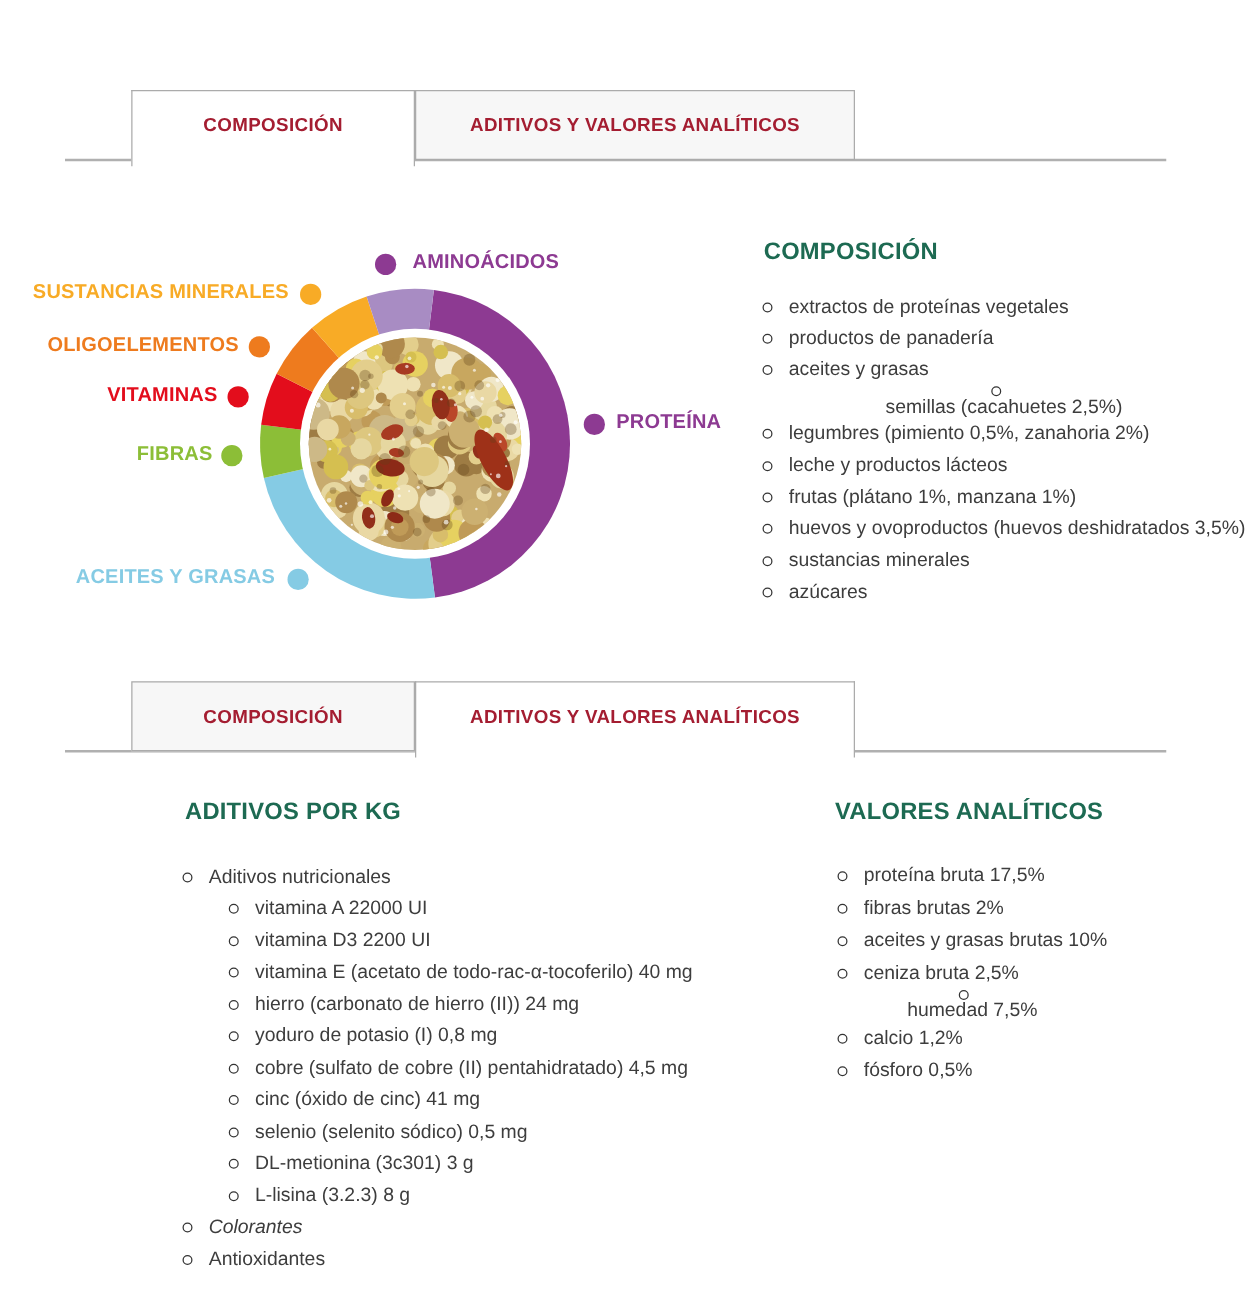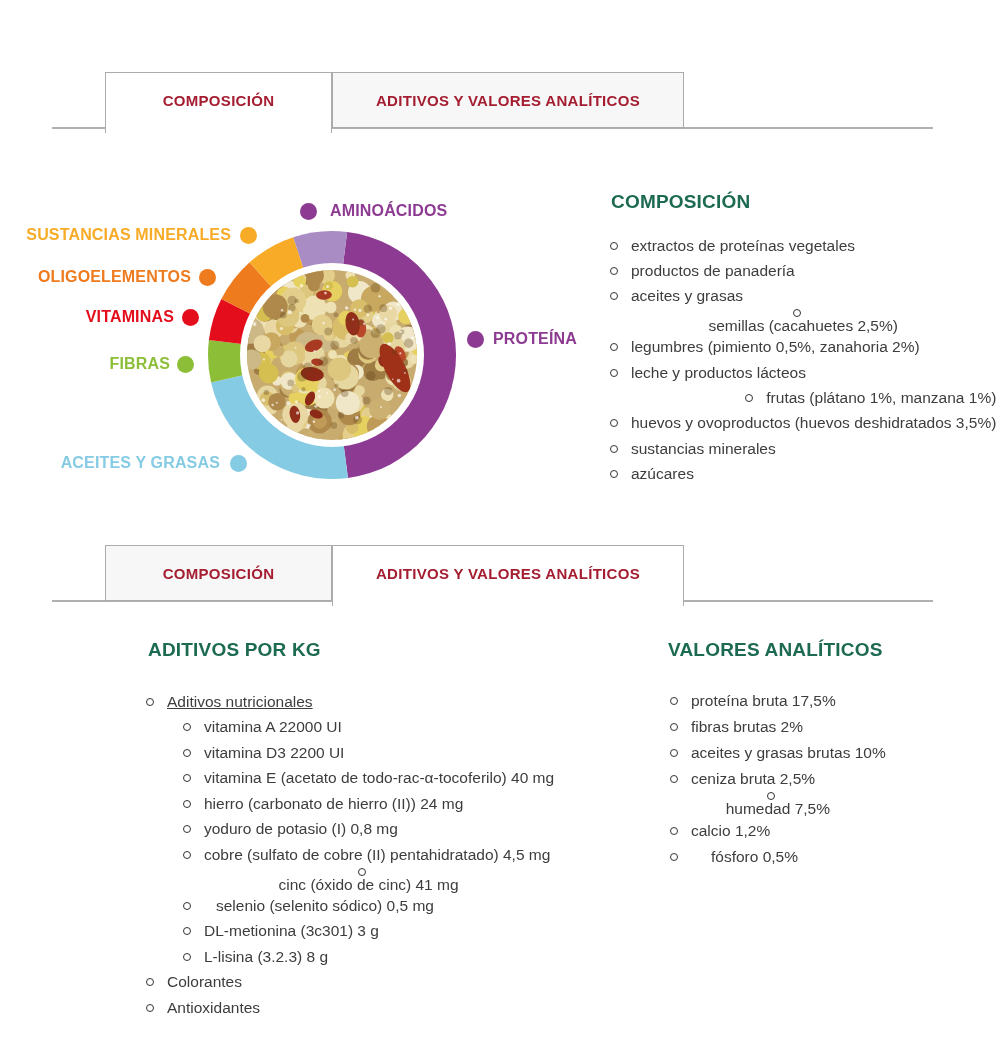--- a/index.html
+++ b/index.html
@@ -369,21 +369,21 @@
         <span>semillas (cacahuetes 2,5%)</span>
       </div>
       <div class="li" style="height: 25.4px;">
         <span class="bullet"></span>
         <span>legumbres (pimiento 0,5%, zanahoria 2%)</span>
       </div>
       <div class="li" style="height: 25.4px;">
         <span class="bullet"></span>
         <span>leche y productos lácteos</span>
       </div>
-      <div class="li" style="height: 25.4px; justify-content: flex-end;">
+      <div class="li" style="height: 25.4px;">
         <span class="bullet"></span>
         <span>frutas (plátano 1%, manzana 1%)</span>
       </div>
       <div class="li" style="height: 25.4px;">
         <span class="bullet"></span>
         <span>huevos y ovoproductos (huevos deshidratados 3,5%)</span>
       </div>
       <div class="li" style="height: 25.4px;">
         <span class="bullet"></span>
         <span>sustancias minerales</span>
@@ -397,21 +397,21 @@
   <div class="rule" style="left:52px;top:600px;width:881px;"></div>
   <div class="tab inactive" style="left:105px;top:545px;width:227px;height:56px;">
     <span>COMPOSICIÓN</span>
   </div>
   <div class="tab active" style="left:332px;top:545px;width:352px;height:61px;">
     <span>ADITIVOS Y VALORES ANALÍTICOS</span>
   </div>
 
   <div class="heading" style="left:148px;top:650px;">ADITIVOS POR KG</div>
   <div class="vlist" id="additives-list" style="left:146px;top:689px;">
-      <div class="li" style="height: 25.5px; text-decoration: underline;">
+      <div class="li" style="height: 25.5px;">
         <span class="bullet"></span>
         <span>Aditivos nutricionales</span>
       </div>
       <div class="li lvl2" style="height: 25.5px;">
         <span class="bullet"></span>
         <span>vitamina A 22000 UI</span>
       </div>
       <div class="li lvl2" style="height: 25.5px;">
         <span class="bullet"></span>
         <span>vitamina D3 2200 UI</span>
@@ -425,37 +425,37 @@
         <span>hierro (carbonato de hierro (II)) 24 mg</span>
       </div>
       <div class="li lvl2" style="height: 25.5px;">
         <span class="bullet"></span>
         <span>yoduro de potasio (I) 0,8 mg</span>
       </div>
       <div class="li lvl2" style="height: 25.5px;">
         <span class="bullet"></span>
         <span>cobre (sulfato de cobre (II) pentahidratado) 4,5 mg</span>
       </div>
-      <div class="li lvl2" style="height: 25.5px; flex-direction: column;">
+      <div class="li lvl2" style="height: 25.5px;">
         <span class="bullet"></span>
         <span>cinc (óxido de cinc) 41 mg</span>
       </div>
-      <div class="li lvl2" style="height: 25.5px; gap: 12px;">
+      <div class="li lvl2" style="height: 25.5px;">
         <span class="bullet"></span>
         <span>selenio (selenito sódico) 0,5 mg</span>
       </div>
       <div class="li lvl2" style="height: 25.5px;">
         <span class="bullet"></span>
         <span>DL-metionina (3c301) 3 g</span>
       </div>
       <div class="li lvl2" style="height: 25.5px;">
         <span class="bullet"></span>
         <span>L-lisina (3.2.3) 8 g</span>
       </div>
-      <div class="li" style="height: 25.5px;">
+      <div class="li" style="height: 25.5px; font-style: italic;">
         <span class="bullet"></span>
         <span>Colorantes</span>
       </div>
       <div class="li" style="height: 25.5px;">
         <span class="bullet"></span>
         <span>Antioxidantes</span>
       </div>
     </div>
 
   <div class="heading" style="left:668px;top:650px;">VALORES ANALÍTICOS</div>
@@ -477,19 +477,19 @@
         <span>ceniza bruta 2,5%</span>
       </div>
       <div class="li" style="height: 26px; flex-direction: column;">
         <span class="bullet"></span>
         <span>humedad 7,5%</span>
       </div>
       <div class="li" style="height: 26px;">
         <span class="bullet"></span>
         <span>calcio 1,2%</span>
       </div>
-      <div class="li" style="height: 26px; gap: 20px;">
+      <div class="li" style="height: 26px;">
         <span class="bullet"></span>
         <span>fósforo 0,5%</span>
       </div>
     </div>
 
 </div>
 
 </body></html>

